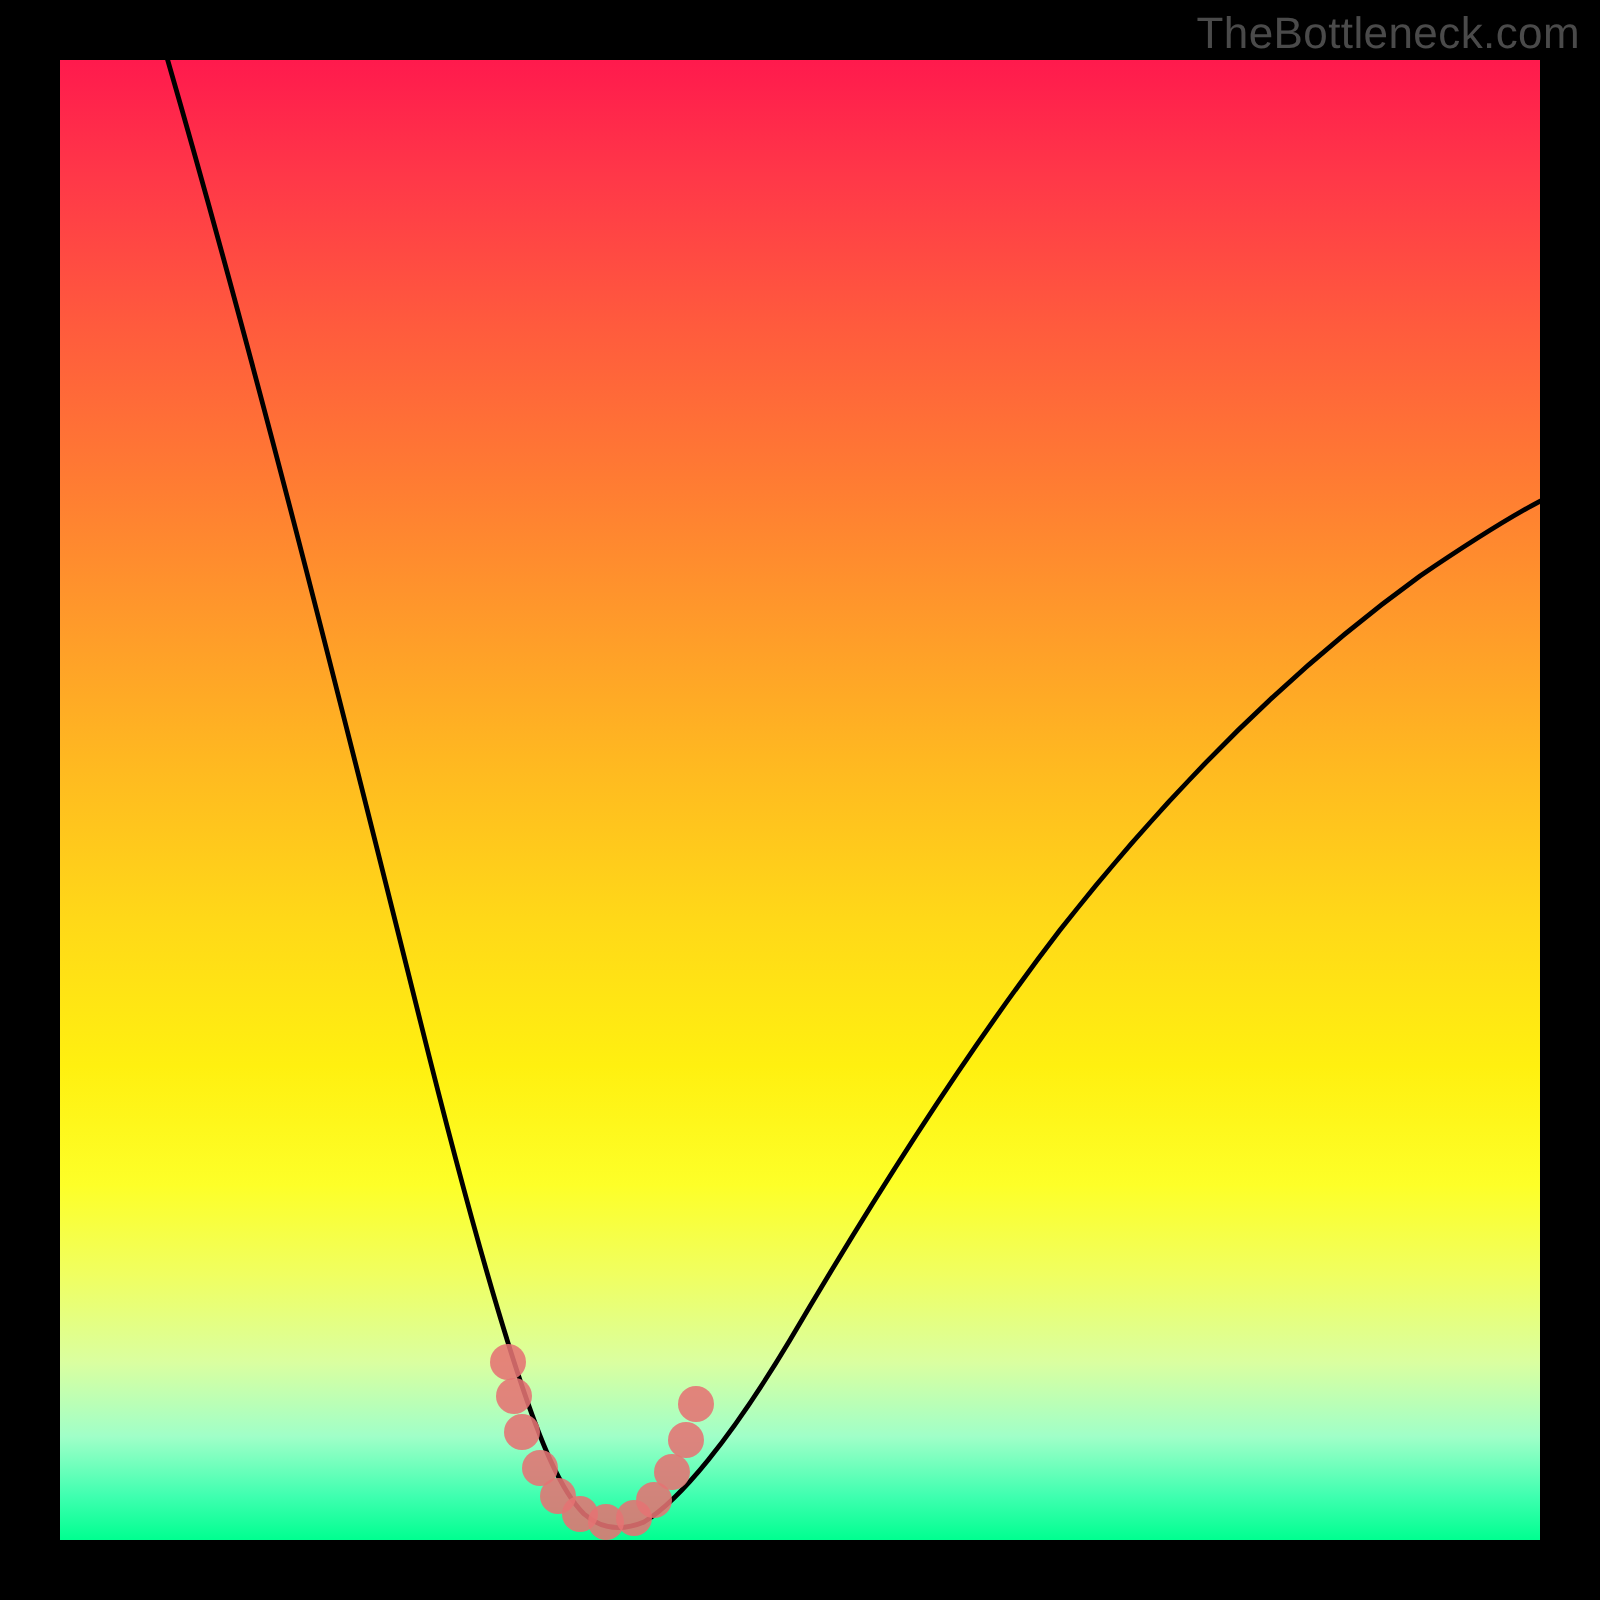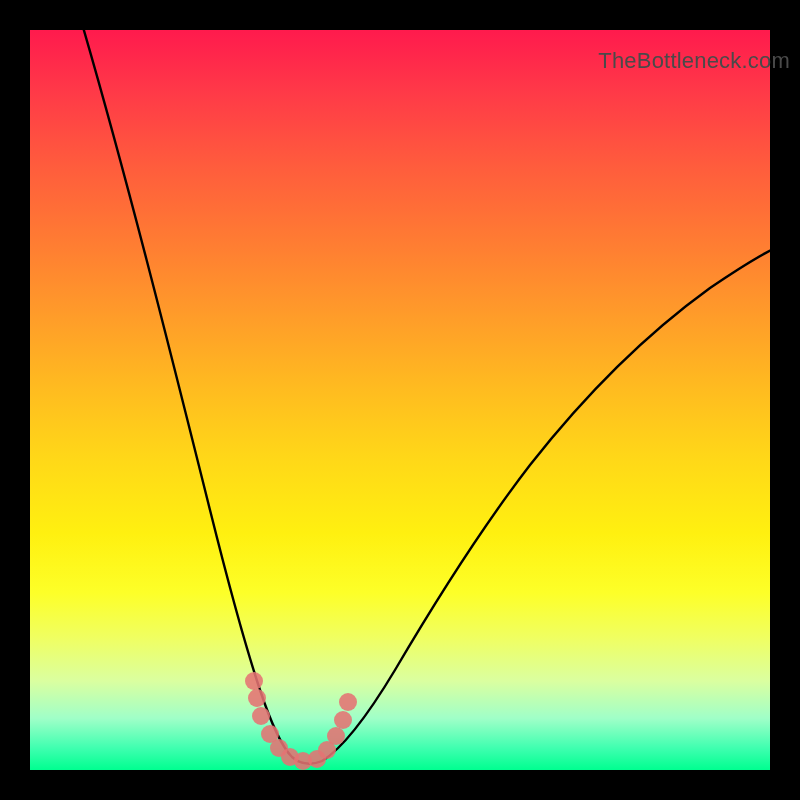--- a/index.html
+++ b/index.html
@@ -36,21 +36,20 @@
   }
   .watermark {
     position: absolute;
     top: 4px;
     right: 10px;
     color: #4a4a4a;
     font-size: 22px;
     font-weight: 500;
     letter-spacing: 0.2px;
     z-index: 10;
-    margin-top: 44px;
   }
   svg.curve {
     position: absolute;
     top: 0;
     left: 0;
     width: 740px;
     height: 740px;
     overflow: visible;
   }
   .mainpath {

